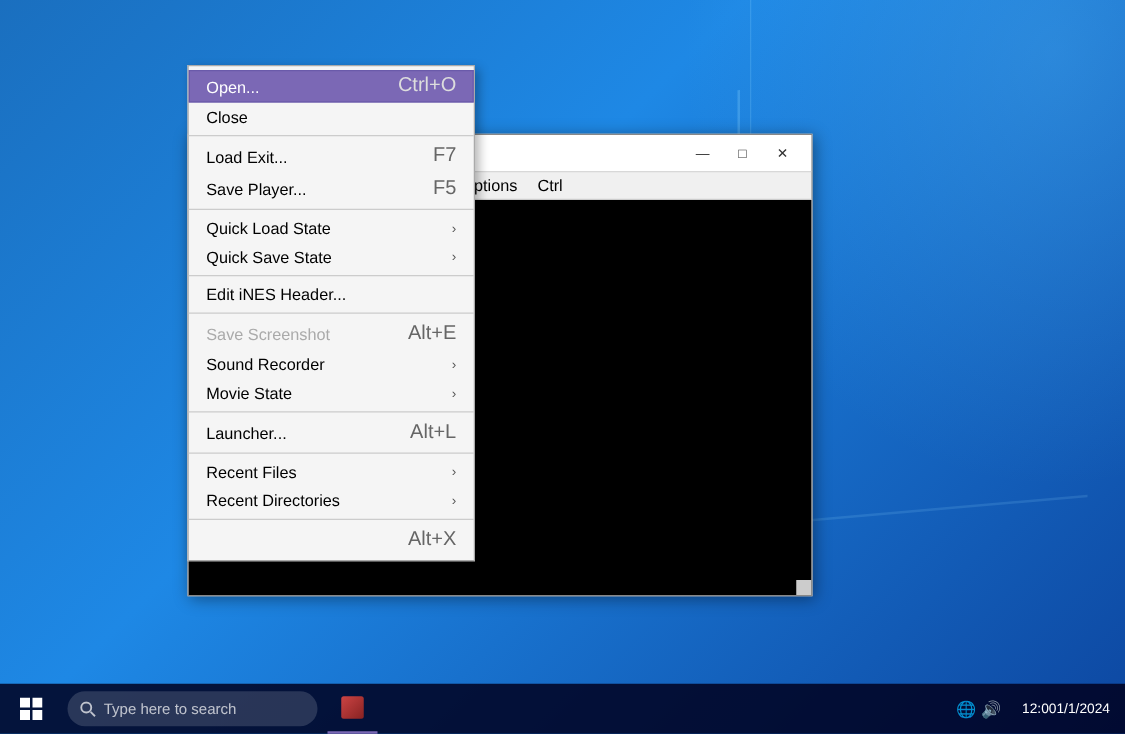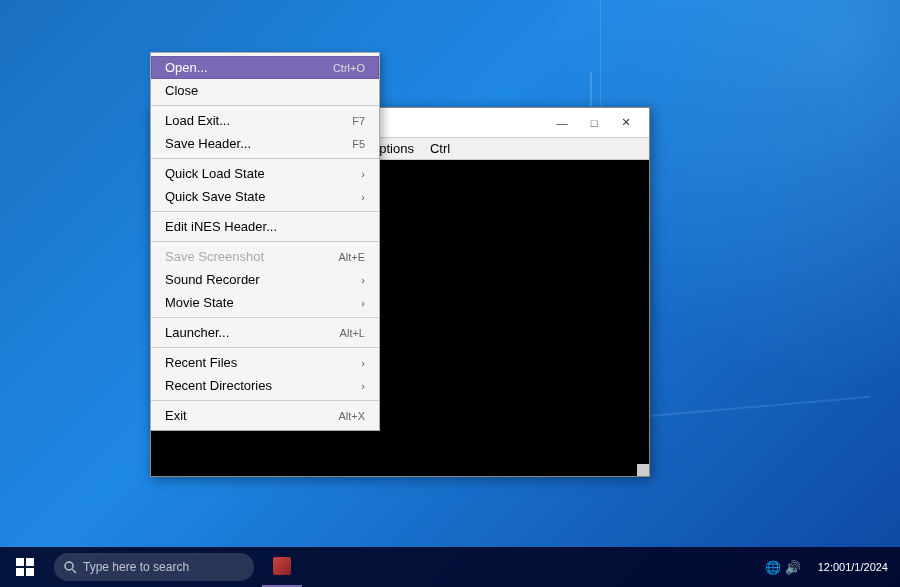--- a/index.html
+++ b/index.html
@@ -162,21 +162,21 @@
       padding: 3px 13px;
     }
     .menu-entry.disabled {
       color: #aaa;
       cursor: default;
     }
 
     .menu-entry .entry-label { flex: 1; }
     .menu-entry .entry-shortcut {
       color: #666;
-      font-size: 11px;
+      font-size: 16px;
       margin-left: 8px;
     }
     .menu-entry.highlighted .entry-shortcut { color: #ddd; }
     .menu-entry .submenu-arrow {
       font-size: 11px;
       color: #555;
     }
 
     .menu-separator {
       height: 1px;
@@ -290,21 +290,21 @@
     </div>
 
     <div class="menu-separator"></div>
 
     <div class="menu-entry">
       <span class="entry-label">Load Exit...</span>
       <span class="entry-shortcut">F7</span>
     </div>
 
     <div class="menu-entry">
-      <span class="entry-label">Save Header...</span>
+      <span class="entry-label">Save Player...</span>
       <span class="entry-shortcut">F5</span>
     </div>
 
     <div class="menu-separator"></div>
 
     <div class="menu-entry">
       <span class="entry-label">Quick Load State</span>
       <span class="submenu-arrow">›</span>
     </div>
 
@@ -351,21 +351,20 @@
     </div>
 
     <div class="menu-entry">
       <span class="entry-label">Recent Directories</span>
       <span class="submenu-arrow">›</span>
     </div>
 
     <div class="menu-separator"></div>
 
     <div class="menu-entry">
-      <span class="entry-label">Exit</span>
       <span class="entry-shortcut">Alt+X</span>
     </div>
 
   </div>
 
   <div class="taskbar">
     <div class="taskbar-start">
       <svg width="18" height="18" viewBox="0 0 18 18" fill="white">
         <rect x="0" y="0" width="8" height="8"></rect>
         <rect x="10" y="0" width="8" height="8"></rect>

